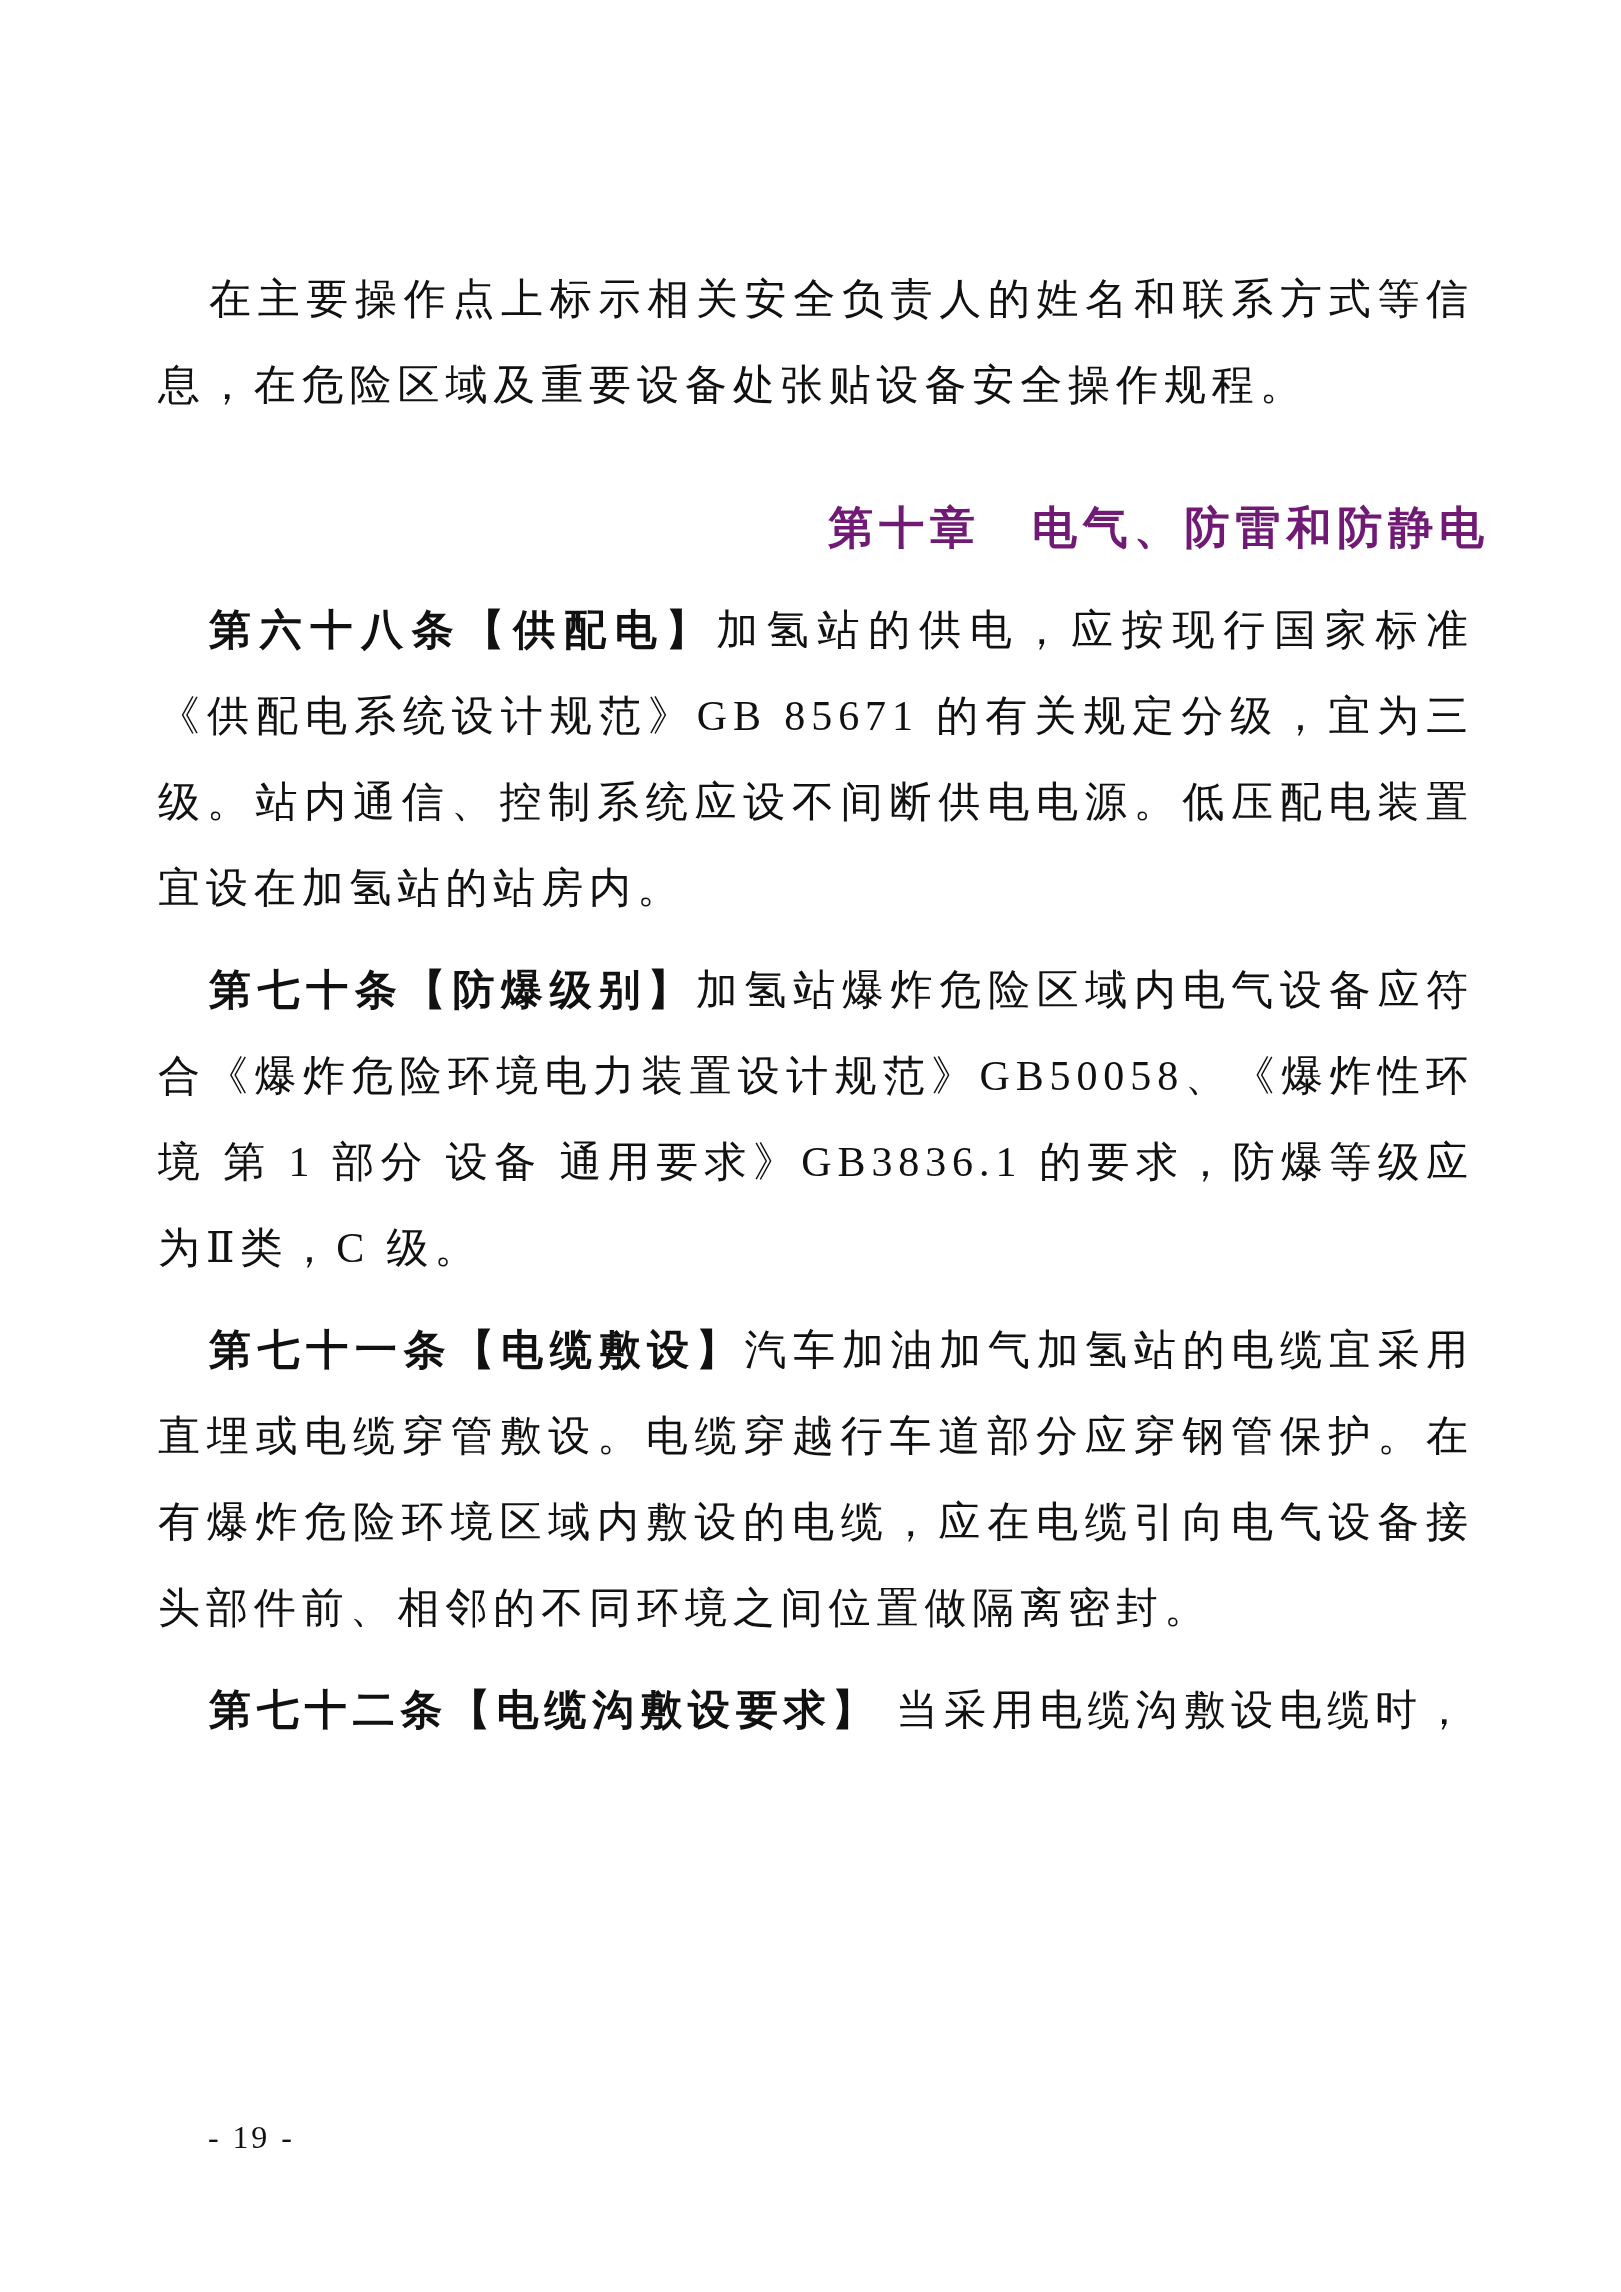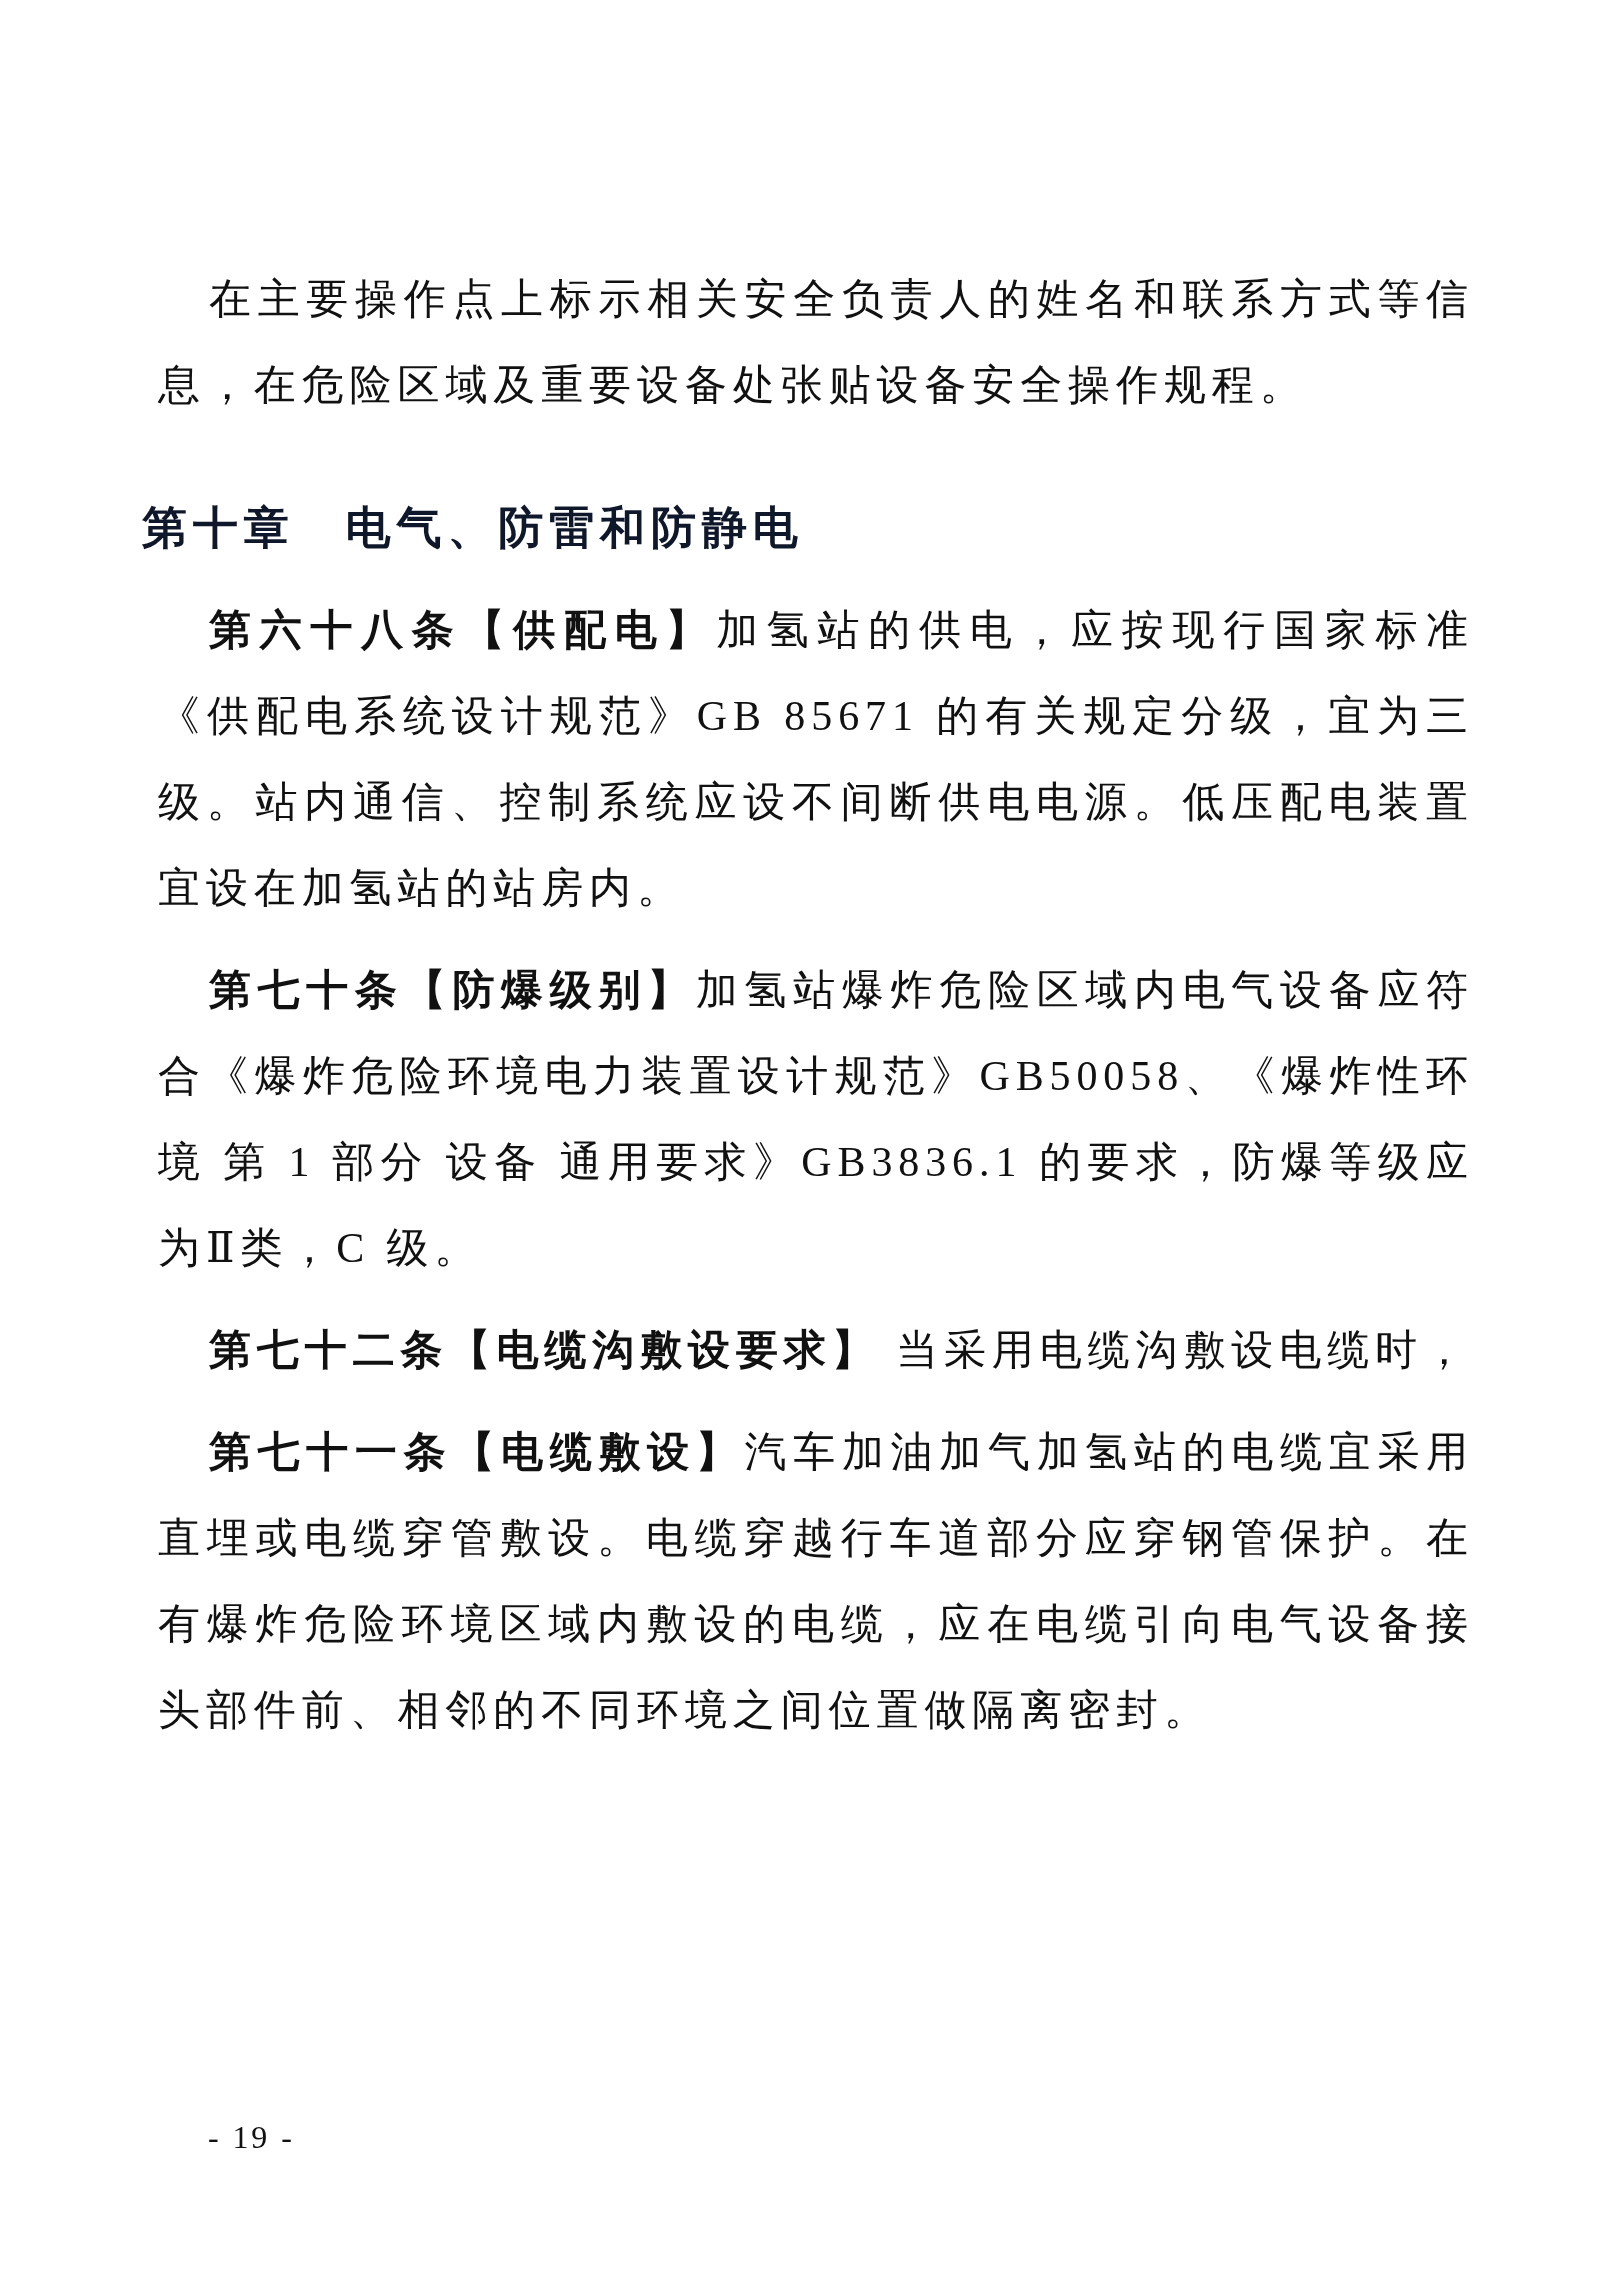--- a/index.html
+++ b/index.html
@@ -32,25 +32,25 @@
   }
   .para .lead {
     font-family: Liberation Sans, sans-serif;
     font-weight: 700;
   }
   .chapter {
     margin: 57px 0 0 0;
     font-size: 45px;
     line-height: 86px;
     letter-spacing: 5.9px;
-    text-align: left;
+    text-align: right;
     text-indent: 0;
     font-family: Liberation Sans, sans-serif;
     font-weight: 700;
-    color: #0f172a;
+    color: #701a75;
   }
   .page-number {
     position: absolute;
     left: 208px;
     top: 2119px;
     font-size: 32px;
     letter-spacing: 2.9px;
     color: #111111;
   }
 </style>
@@ -61,20 +61,20 @@
 
   <p class="para"><span>在主要操作点上标示相关安全负责人的姓名和联系方式等信息，在危险区域及重要设备处张贴设备安全操作规程。</span></p>
 
   <h2 class="chapter">第十章　电气、防雷和防静电</h2>
 
   <p class="para"><span class="lead">第六十八条【供配电】</span><span>加氢站的供电，应按现行国家标准《供配电系统设计规范》GB 85671 的有关规定分级，宜为三级。站内通信、控制系统应设不间断供电电源。低压配电装置宜设在加氢站的站房内。</span></p>
 
 
   <p class="para"><span class="lead">第七十条【防爆级别】</span><span>加氢站爆炸危险区域内电气设备应符合《爆炸危险环境电力装置设计规范》GB50058、《爆炸性环境 第 1 部分 设备 通用要求》GB3836.1 的要求，防爆等级应为Ⅱ类，C 级。</span></p>
 
+  <p class="para"><span class="lead">第七十一条【电缆敷设】</span><span>汽车加油加气加氢站的电缆宜采用直埋或电缆穿管敷设。电缆穿越行车道部分应穿钢管保护。在有爆炸危险环境区域内敷设的电缆，应在电缆引向电气设备接头部件前、相邻的不同环境之间位置做隔离密封。</span></p>
+
   <p class="para"><span class="lead">第七十二条【电缆沟敷设要求】</span><span> 当采用电缆沟敷设电缆时，</span></p>
-
-  <p class="para"><span class="lead">第七十一条【电缆敷设】</span><span>汽车加油加气加氢站的电缆宜采用直埋或电缆穿管敷设。电缆穿越行车道部分应穿钢管保护。在有爆炸危险环境区域内敷设的电缆，应在电缆引向电气设备接头部件前、相邻的不同环境之间位置做隔离密封。</span></p>
 
   <div class="page-number">- 19 -</div>
 
 </div>
 
 
 </body></html>

